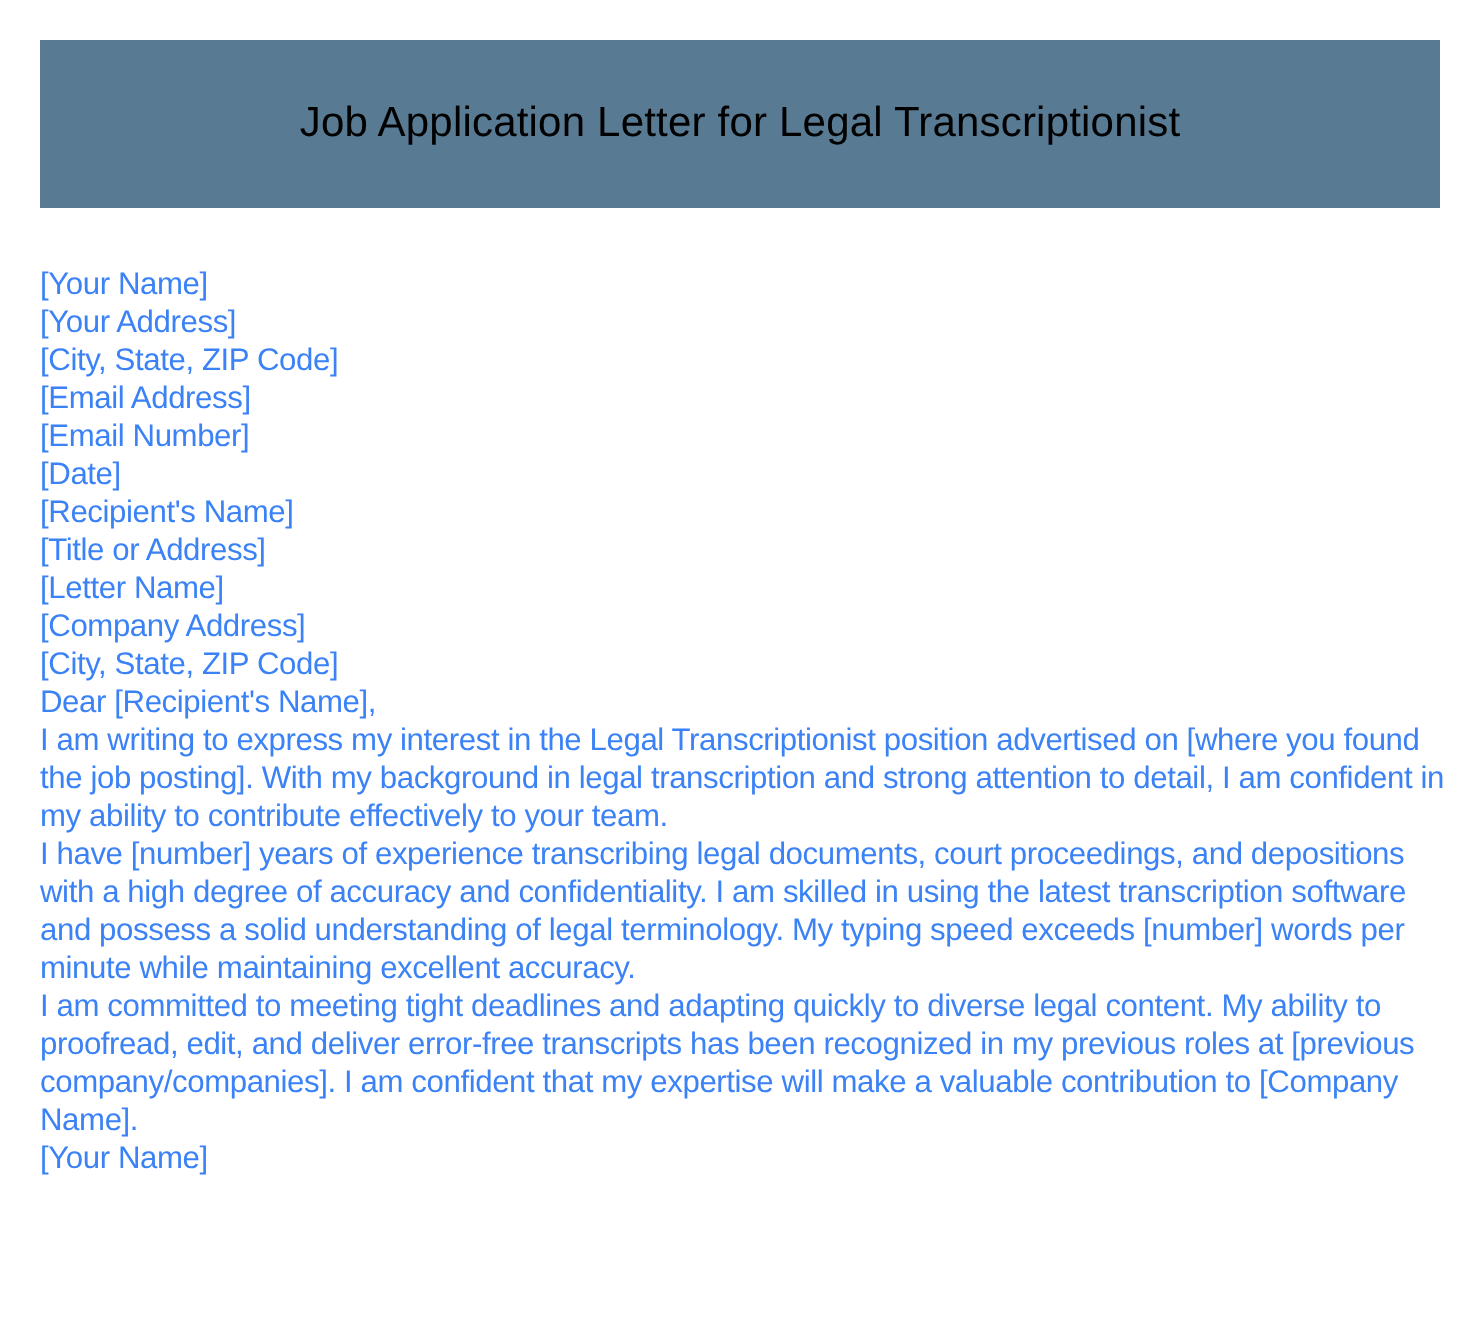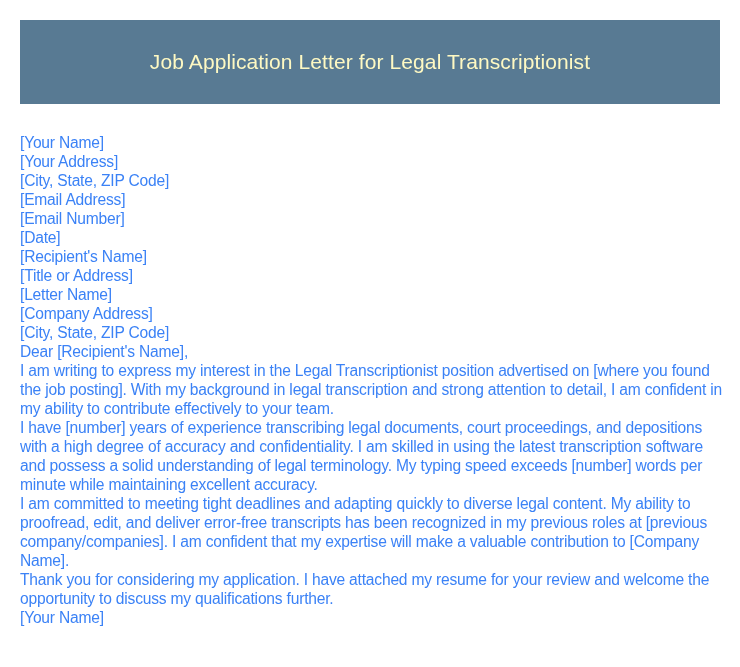--- a/index.html
+++ b/index.html
@@ -2,21 +2,21 @@
 <html><head>
 <meta charset="utf-8">
 <style>
   html, body { margin: 0; padding: 0; background: #ffffff; }
   body { width: 740px; height: 667px; overflow: hidden; font-family: "Liberation Sans", sans-serif; }
   .header {
     position: absolute; left: 20px; top: 20px; width: 700px; height: 84px;
     background: #587a93; display: flex; align-items: center; justify-content: center;
   }
   .header h1 {
-    margin: 0; color: #fef9c3; font-size: 21px; font-weight: normal; letter-spacing: 0.1px; text-align: right;
+    margin: 0; color: #000000; font-size: 21px; font-weight: normal; letter-spacing: 0.1px; text-align: right;
   }
   .content {
     position: absolute; left: 20px; top: 133px; width: 705px;
     color: #3b82f6; font-size: 15.6px; line-height: 19px; letter-spacing: -0.2px;
   }
   .line { display: block; white-space: nowrap; }
   .para { display: block; margin: 0; }
 </style>
 </head>
 <body>
@@ -34,15 +34,14 @@
   <span class="line">[Date]</span>
   <span class="line">[Recipient's Name]</span>
   <span class="line">[Title or Address]</span>
   <span class="line">[Letter Name]</span>
   <span class="line">[Company Address]</span>
   <span class="line">[City, State, ZIP Code]</span>
   <span class="line">Dear [Recipient's Name],</span>
   <p class="para">I am writing to express my interest in the Legal Transcriptionist position advertised on [where you found the job posting]. With my background in legal transcription and strong attention to detail, I am confident in my ability to contribute effectively to your team.</p>
   <p class="para">I have [number] years of experience transcribing legal documents, court proceedings, and depositions with a high degree of accuracy and confidentiality. I am skilled in using the latest transcription software and possess a solid understanding of legal terminology. My typing speed exceeds [number] words per minute while maintaining excellent accuracy.</p>
   <p class="para">I am committed to meeting tight deadlines and adapting quickly to diverse legal content. My ability to proofread, edit, and deliver error-free transcripts has been recognized in my previous roles at [previous company/companies]. I am confident that my expertise will make a valuable contribution to [Company Name].</p>
-  <p class="para">Thank you for considering my application. I have attached my resume for your review and welcome the opportunity to discuss my qualifications further.</p>
   <span class="line">[Your Name]</span>
 </div>
 
 </body></html>

